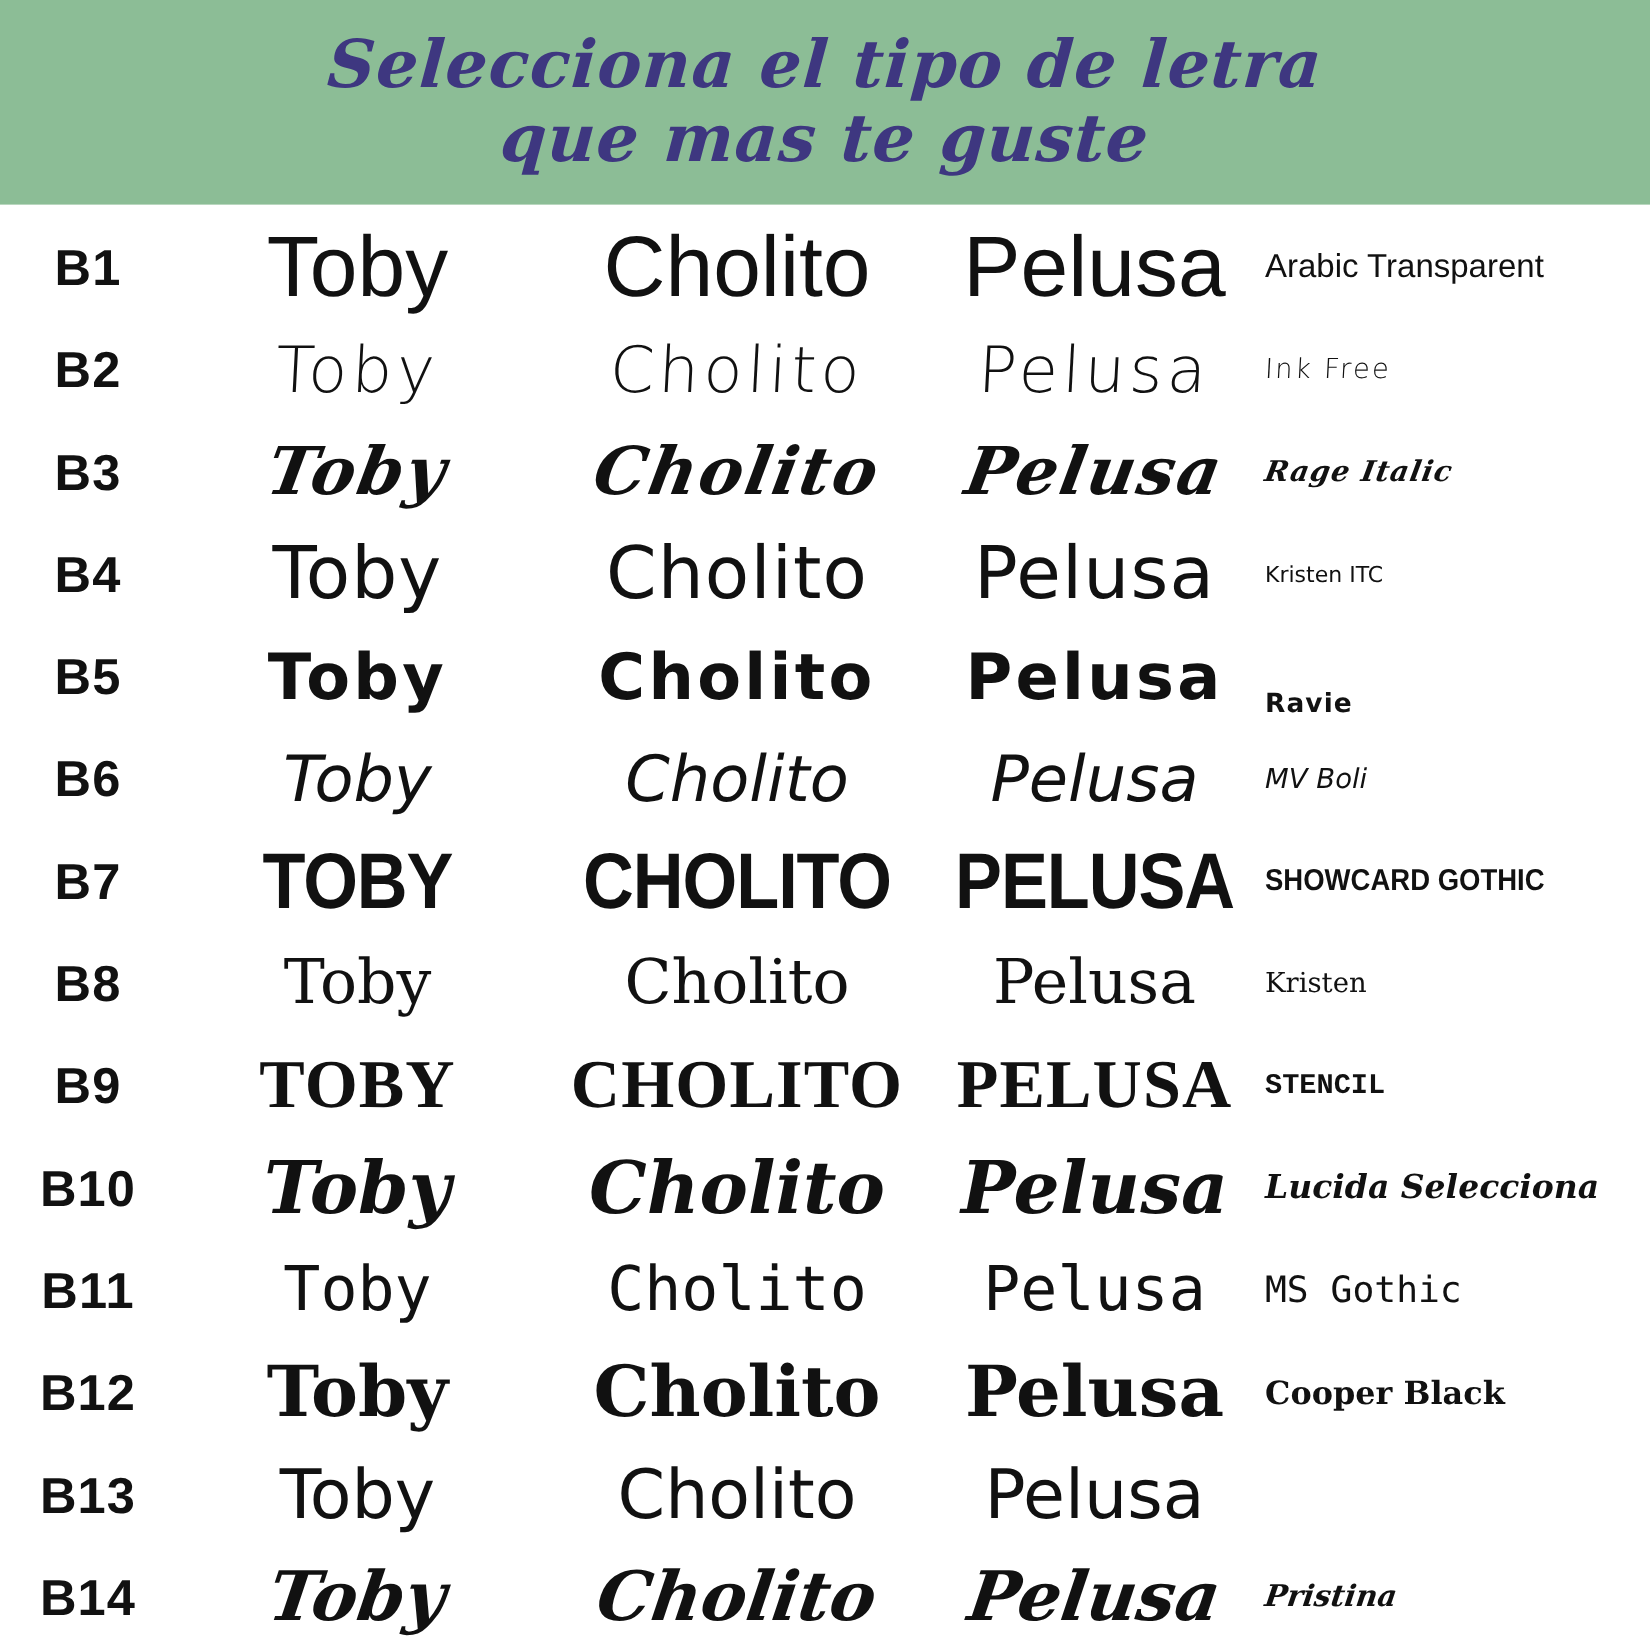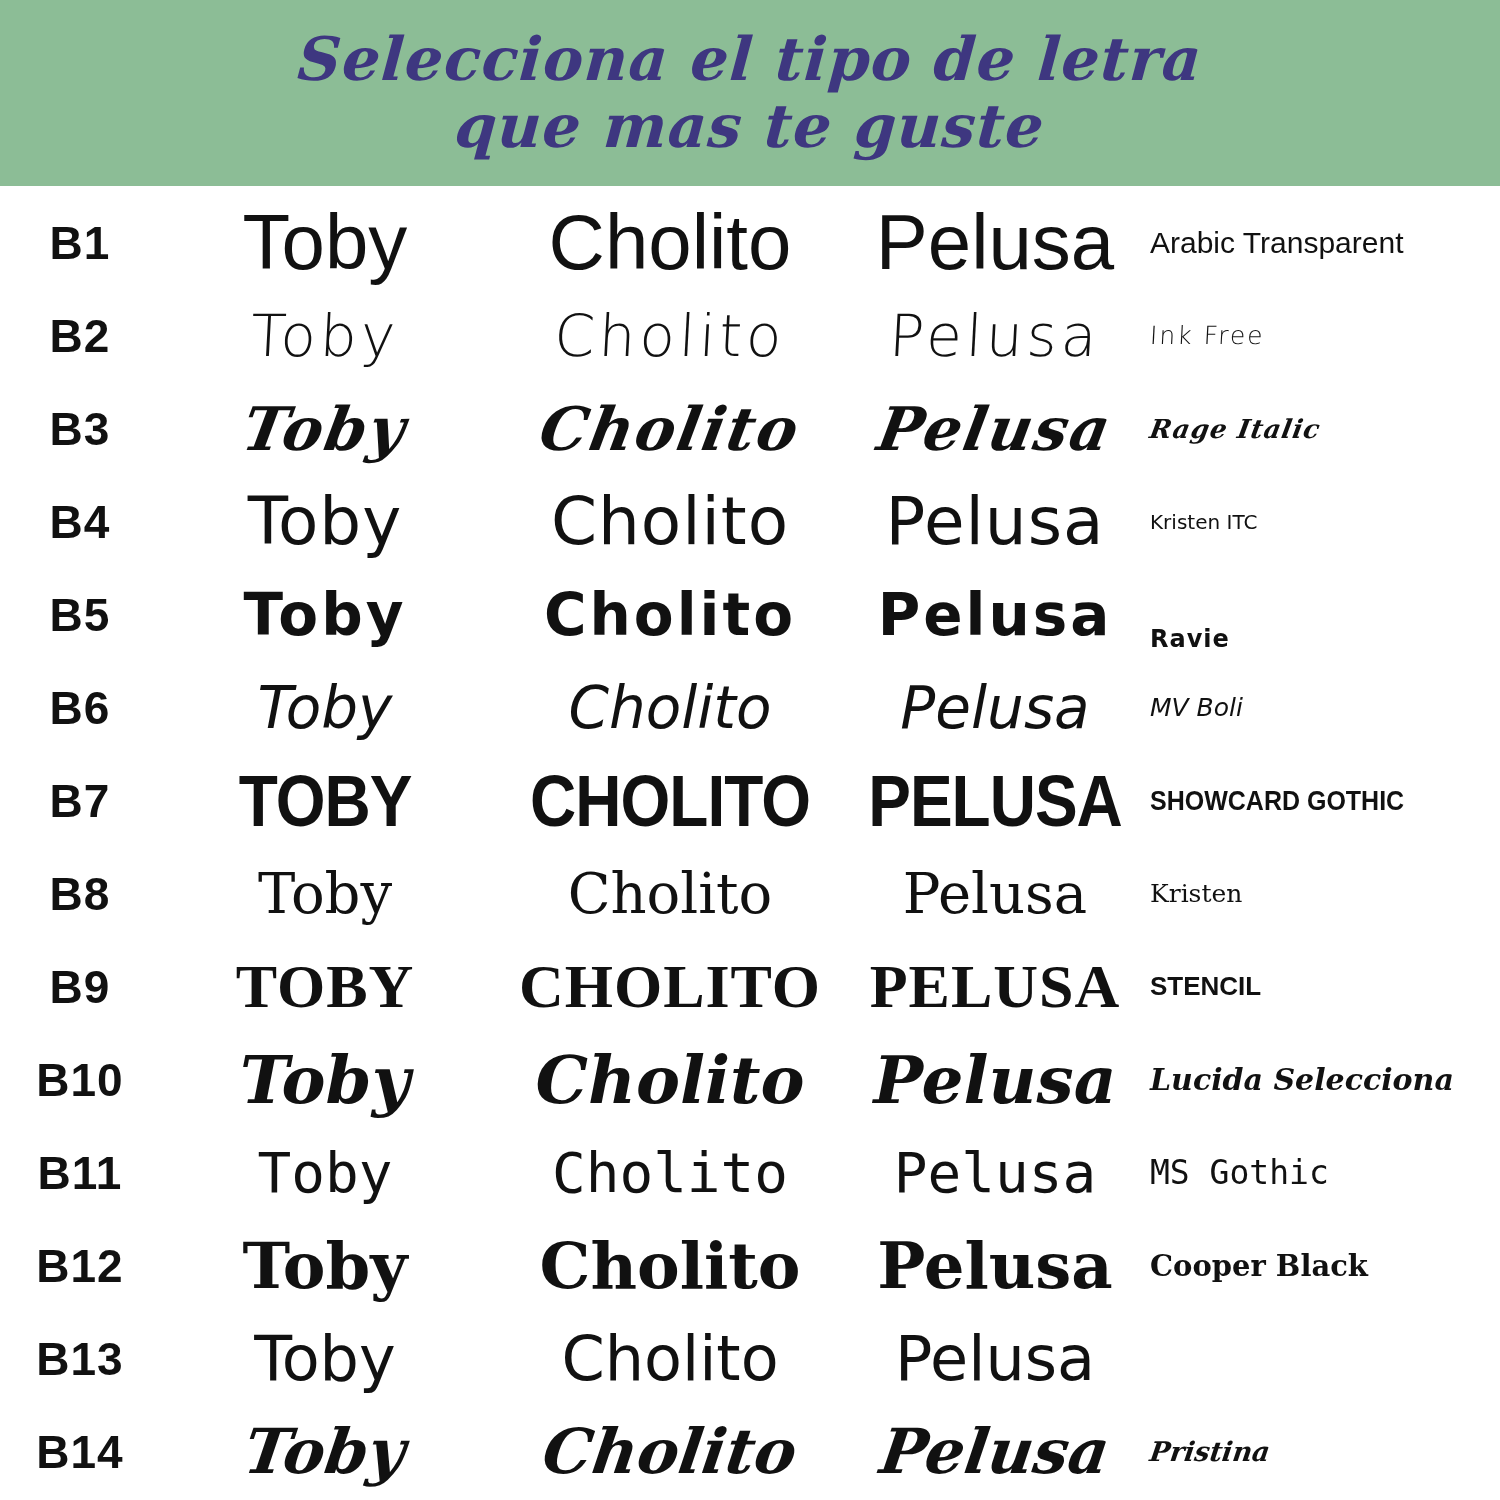--- a/index.html
+++ b/index.html
@@ -56,21 +56,21 @@
   .s6{font-family:"DejaVu Sans",sans-serif;font-style:italic;font-size:58px;}
   .n6{font-family:"DejaVu Sans",sans-serif;font-style:italic;font-size:25px;}
   
   .s7{font-family:"Liberation Sans",sans-serif;font-size:64px;font-weight:900;letter-spacing:-1px;transform:scaleY(1.12);}
   .n7{font-family:"Liberation Sans",sans-serif;font-size:25px;font-weight:900;transform:scaleY(1.1);transform-origin:left center;}
   
   .s8{font-family:"DejaVu Serif",serif;font-size:56px;font-weight:400;}
   .n8{font-family:"DejaVu Serif",serif;font-size:25px;}
   
   .s9{font-family:"Liberation Serif",serif;font-size:62px;font-weight:900;letter-spacing:1px;}
-  .n9{font-family:Liberation Sans, sans-serif;font-size:26px;font-weight:900;}
+  .n9{font-family:Liberation Mono, monospace;font-size:26px;font-weight:900;}
   
   .s10{font-family:"DejaVu Serif",serif;font-style:italic;font-weight:600;font-size:66px;}
   .n10{font-family:"DejaVu Serif",serif;font-style:italic;font-weight:600;font-size:30px;}
   
   .s11{font-family:"DejaVu Sans Mono",monospace;font-size:56px;}
   .n11{font-family:"DejaVu Sans Mono",monospace;font-size:33px;}
   
   .s12{font-family:"DejaVu Serif",serif;font-size:64px;font-weight:900;}
   .n12{font-family:"DejaVu Serif",serif;font-size:29px;font-weight:900;}
   

